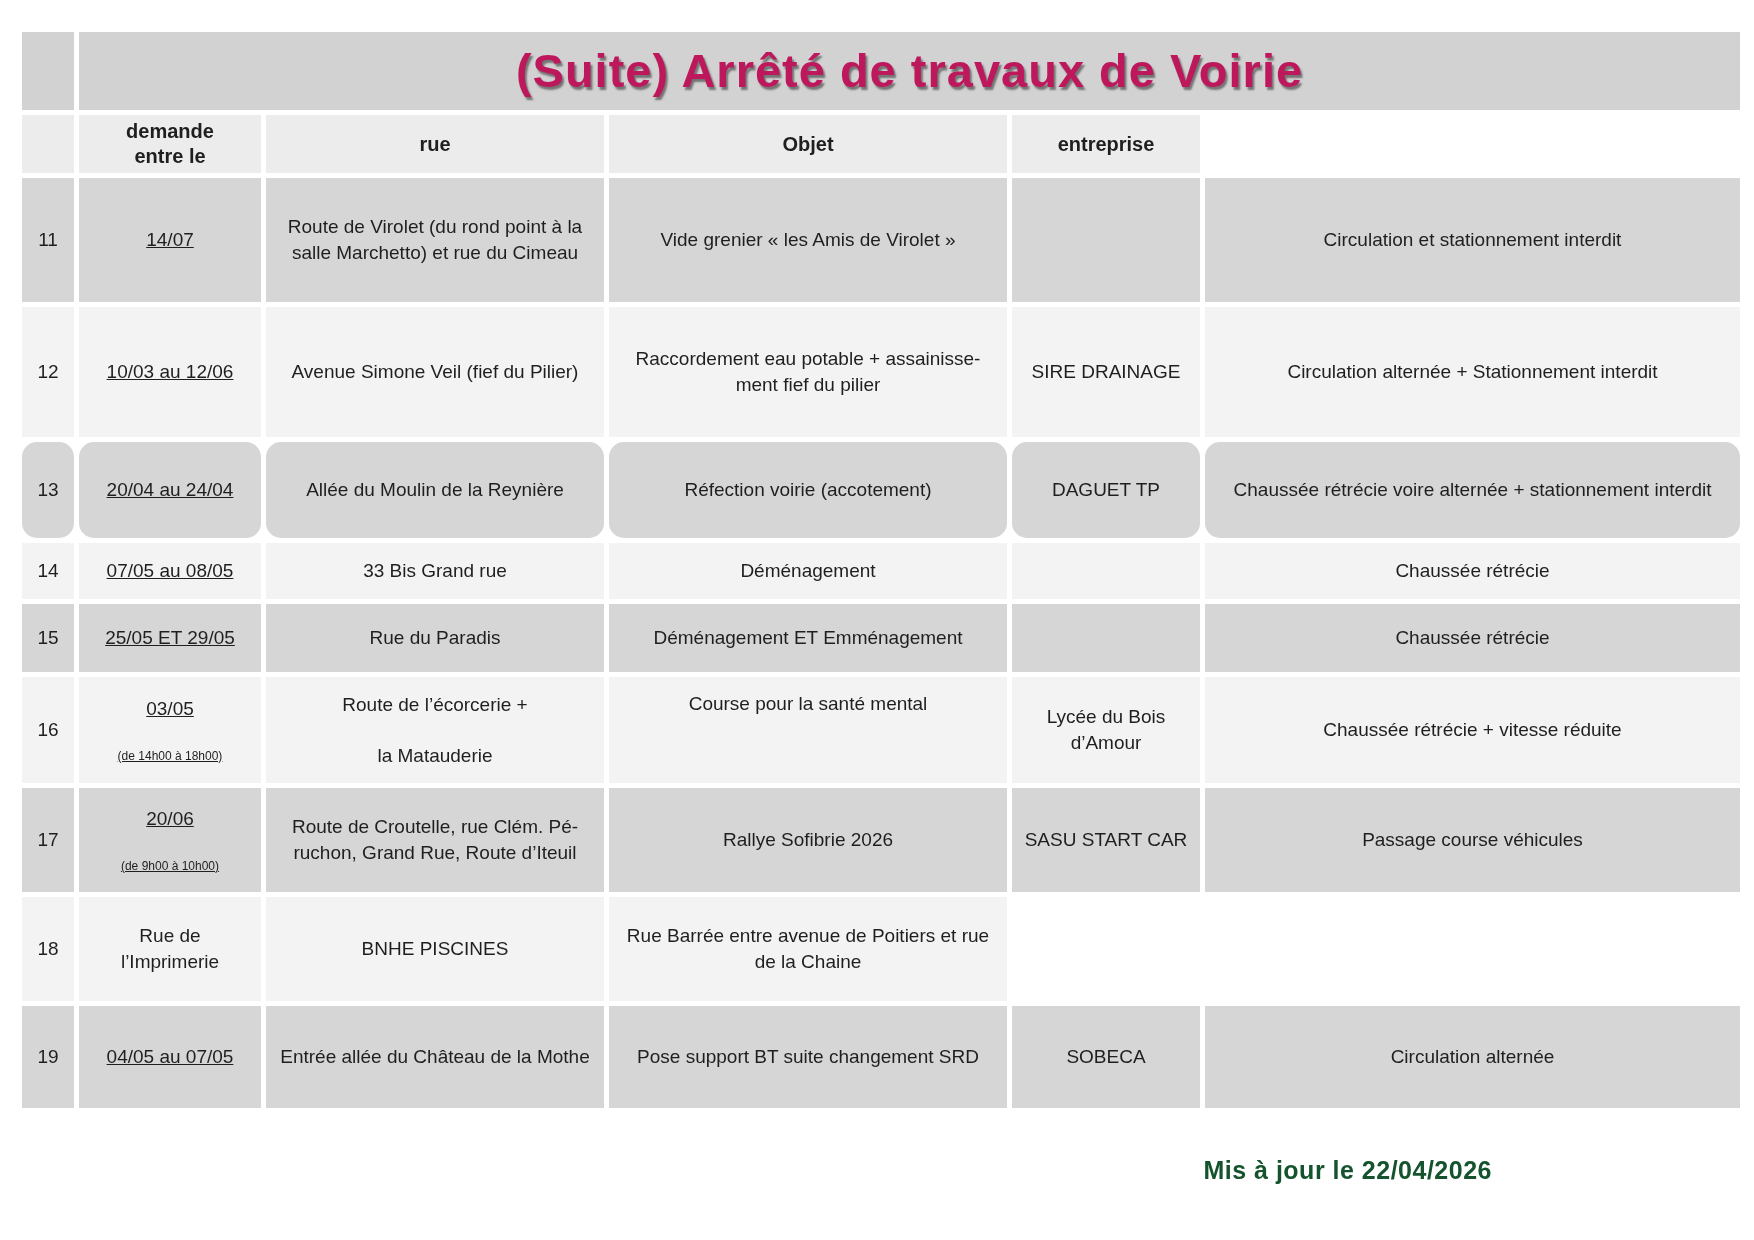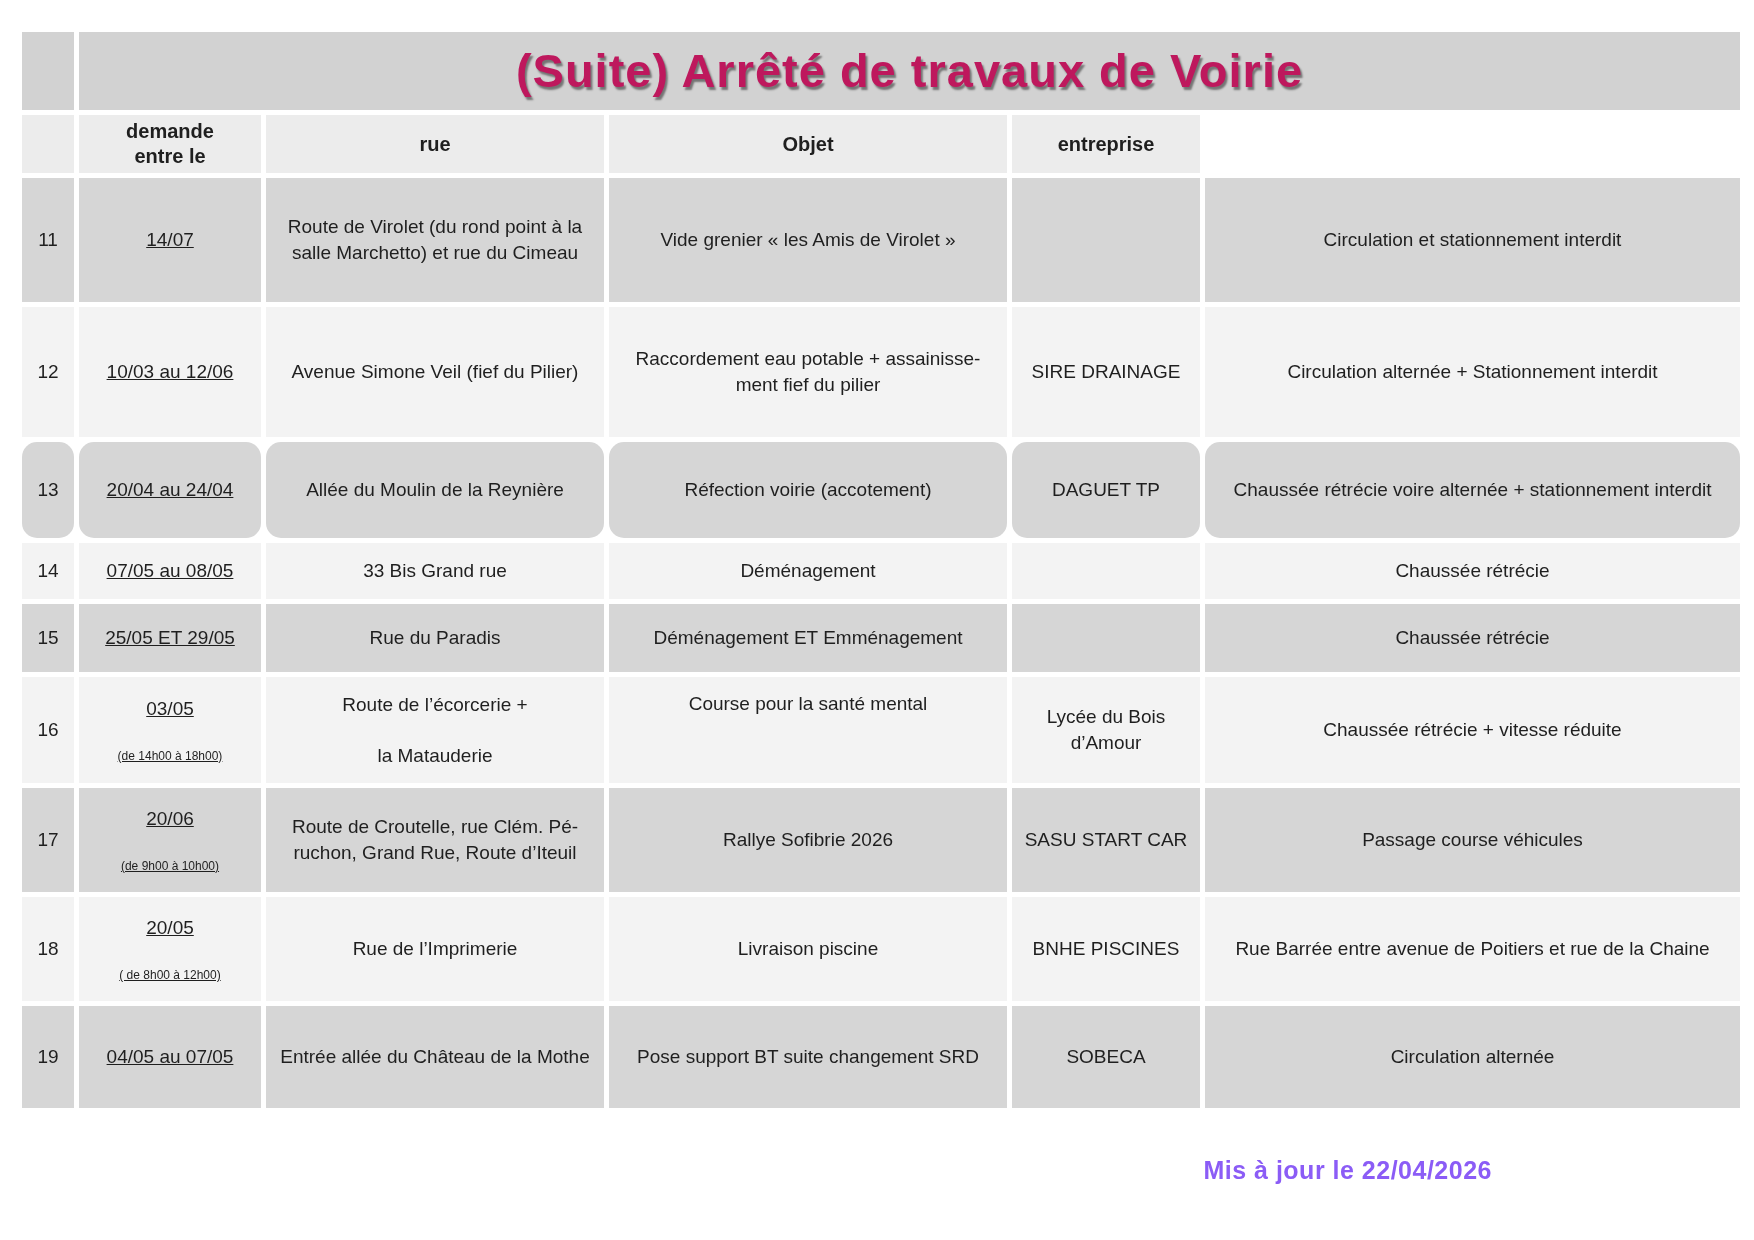--- a/index.html
+++ b/index.html
@@ -64,21 +64,21 @@
   .cell.demande{flex-direction:column;gap:26px;text-decoration:underline;}
   .cell .time{font-size:12px;}
   .cell .time:empty{display:none;}
   .cell.objet.top{align-items:flex-start;padding-top:14px;}
   .footer{
     width:1718px;
     margin-top:48px;
     text-align:right;
     padding-right:248px;
     box-sizing:border-box;
-    font-size:25px;font-weight:700;color:#8b5cf6;
+    font-size:25px;font-weight:700;color:#14532d;
     letter-spacing:0.5px;
   }
 </style>
 </head>
 <body>
 
 <div class="table">
 
   <div class="title-row">
     <div class="cell"></div>
@@ -180,26 +180,21 @@
     </div>
     <div class="cell rue">Route de Croutelle, rue Clém. Pé-
 ruchon, Grand Rue, Route d’Iteuil</div>
     <div class="cell objet">Rallye Sofibrie 2026</div>
     <div class="cell entreprise">SASU START CAR</div>
     <div class="cell condition">Passage course véhicules</div>
   </div>
 
   <div class="grid row light">
     <div class="cell num">18</div>
-    <div class="cell demande">
-      <div class="date">20/05</div>
-      <div class="time">( de 8h00 à 12h00)</div>
-    </div>
     <div class="cell rue">Rue de l’Imprimerie</div>
-    <div class="cell objet">Livraison piscine</div>
     <div class="cell entreprise">BNHE PISCINES</div>
     <div class="cell condition">Rue Barrée entre avenue de Poitiers et rue de la Chaine</div>
   </div>
 
   <div class="grid row dark">
     <div class="cell num">19</div>
     <div class="cell demande">
       <div class="date">04/05 au 07/05</div>
       
     </div>

